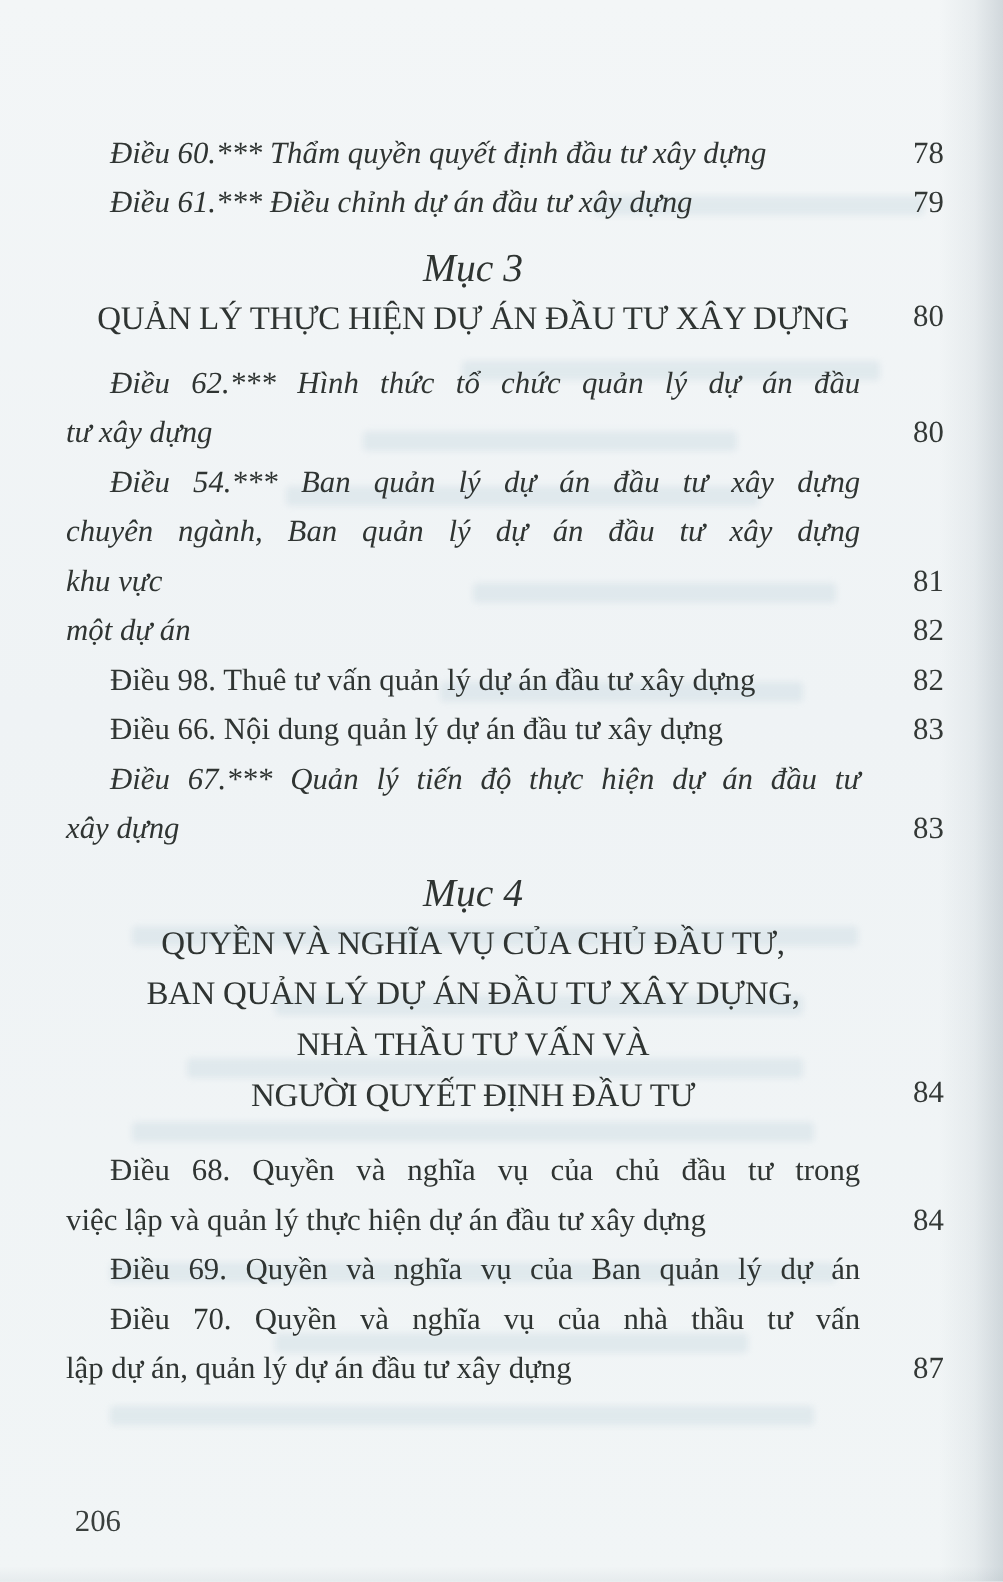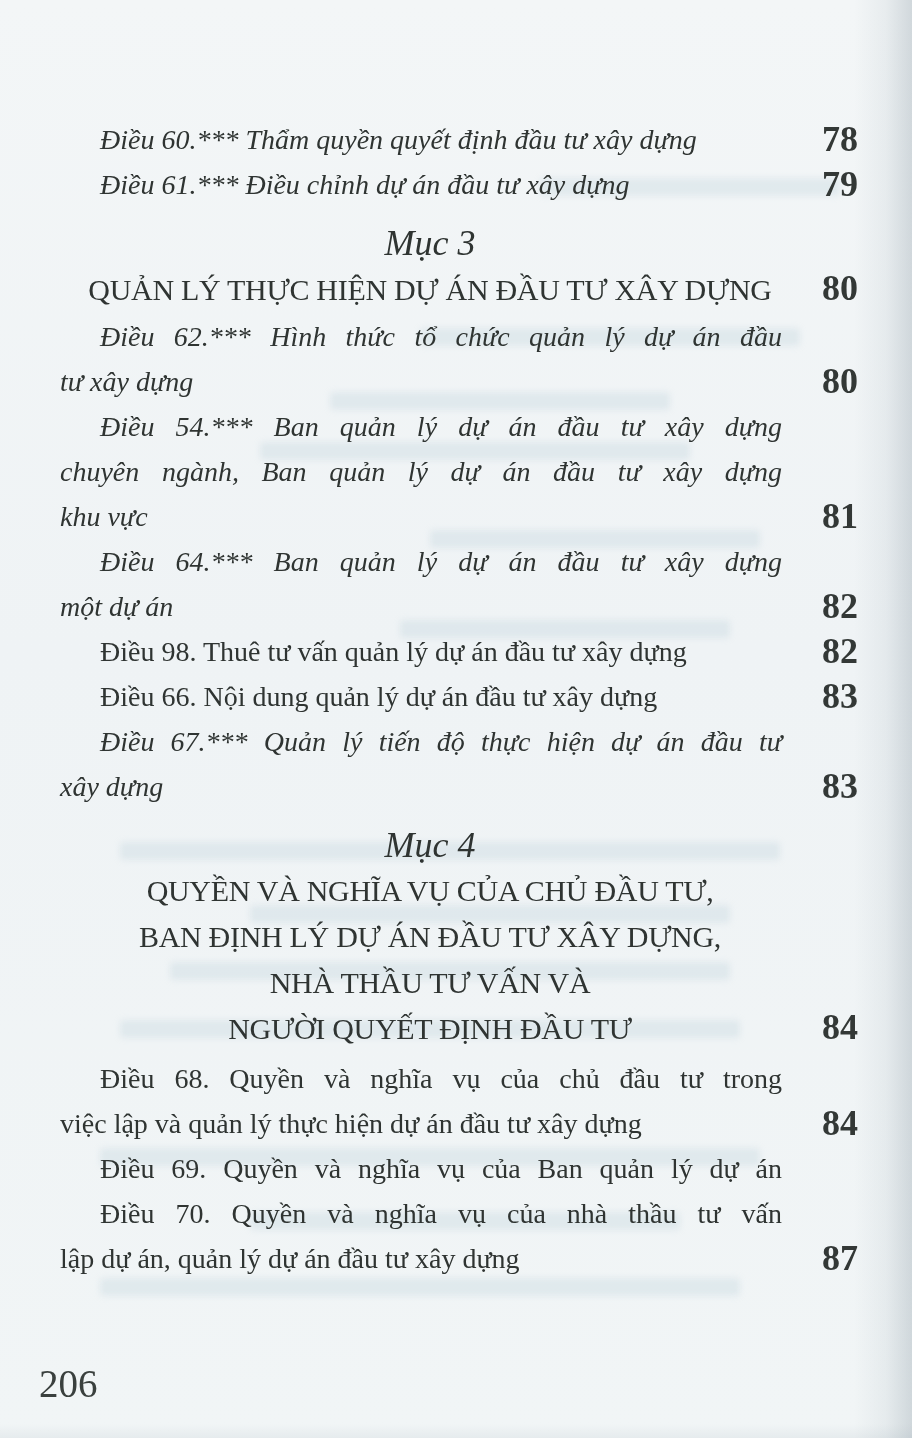--- a/index.html
+++ b/index.html
@@ -18,32 +18,32 @@
      background:linear-gradient(90deg,rgba(130,148,160,0) 0%,rgba(130,148,160,0.10) 55%,rgba(112,130,143,0.26) 100%);}
   .edge-bottom{position:absolute;left:0;bottom:0;width:912px;height:14px;
      background:linear-gradient(180deg,rgba(130,148,160,0) 0%,rgba(130,148,160,0.10) 100%);}
 
   .content{position:absolute;left:60px;top:117px;width:798px;}
   .line{font-size:28px;line-height:45px;}
   .just{width:722px;text-align:justify;text-align-last:justify;}
   .just.ind{text-indent:40px;}
   .final{display:flex;justify-content:space-between;align-items:flex-end;gap:10px;}
   .final .txt.ind{padding-left:40px;}
-  .pg{font-style:normal;font-size:36px;color:#333836;font-weight:bold;}
+  .pg{font-style:normal;font-size:28px;color:#333836;}
   .entry.it .line, .entry.it .txt{font-style:italic;}
 
   .section{margin-top:14px;width:798px;}
   .sec-label{font-style:italic;font-size:36px;line-height:45px;text-align:center;width:740px;}
   .sec-line{position:relative;font-size:30px;line-height:46px;letter-spacing:-0.3px;
             text-align:center;width:740px;}
   .sec-line.tall{line-height:48px;}
   .sec-line .pg-abs{position:absolute;right:-58px;bottom:2px;letter-spacing:0;}
-  .mt6{margin-top:0;} .mt8{margin-top:4px;} .mt12{}
+  .mt6{margin-top:12px;} .mt8{margin-top:23px;} .mt12{}
 
-  .footer{position:absolute;left:39px;top:1364px;font-size:39px;line-height:40px;color:#3a403e;}
+  .footer{position:absolute;left:68px;top:1364px;font-size:28px;line-height:40px;color:#3a403e;}
 </style>
 </head>
 <body>
 
 <div class="page">
 
   <div class="g" style="left:540px;top:178px;width:300px;"></div>
   <div class="g" style="left:420px;top:328px;width:380px;"></div>
   <div class="g" style="left:330px;top:392px;width:340px;"></div>
   <div class="g" style="left:260px;top:442px;width:430px;"></div>
@@ -92,21 +92,20 @@
     <div class="entry it">
       <div class="line just ind">Điều 54.*** Ban quản lý dự án đầu tư xây dựng</div>
       <div class="line just">chuyên ngành, Ban quản lý dự án đầu tư xây dựng</div>
       <div class="line final">
         <span class="txt">khu vực</span>
         <span class="pg">81</span>
       </div>
     </div>
 
     <div class="entry it">
-      <div class="line just ind">Điều 64.*** Ban quản lý dự án đầu tư xây dựng</div>
       <div class="line final">
         <span class="txt">một dự án</span>
         <span class="pg">82</span>
       </div>
     </div>
 
     <div class="entry">
       <div class="line final">
         <span class="txt ind">Điều 98. Thuê tư vấn quản lý dự án đầu tư xây dựng</span>
         <span class="pg">82</span>
@@ -124,21 +123,21 @@
       <div class="line just ind">Điều 67.*** Quản lý tiến độ thực hiện dự án đầu tư</div>
       <div class="line final">
         <span class="txt">xây dựng</span>
         <span class="pg">83</span>
       </div>
     </div>
 
     <div class="section mt12">
       <div class="sec-label">Mục 4</div>
       <div class="sec-line">QUYỀN VÀ NGHĨA VỤ CỦA CHỦ ĐẦU TƯ,</div>
-      <div class="sec-line">BAN ĐỊNH LÝ DỰ ÁN ĐẦU TƯ XÂY DỰNG,</div>
+      <div class="sec-line">BAN QUẢN LÝ DỰ ÁN ĐẦU TƯ XÂY DỰNG,</div>
       <div class="sec-line">NHÀ THẦU TƯ VẤN VÀ</div>
       <div class="sec-line">
         <span>NGƯỜI QUYẾT ĐỊNH ĐẦU TƯ</span>
         <span class="pg pg-abs">84</span>
       </div>
     </div>
 
     <div class="entry mt8">
       <div class="line just ind">Điều 68. Quyền và nghĩa vụ của chủ đầu tư trong</div>
       <div class="line final">

